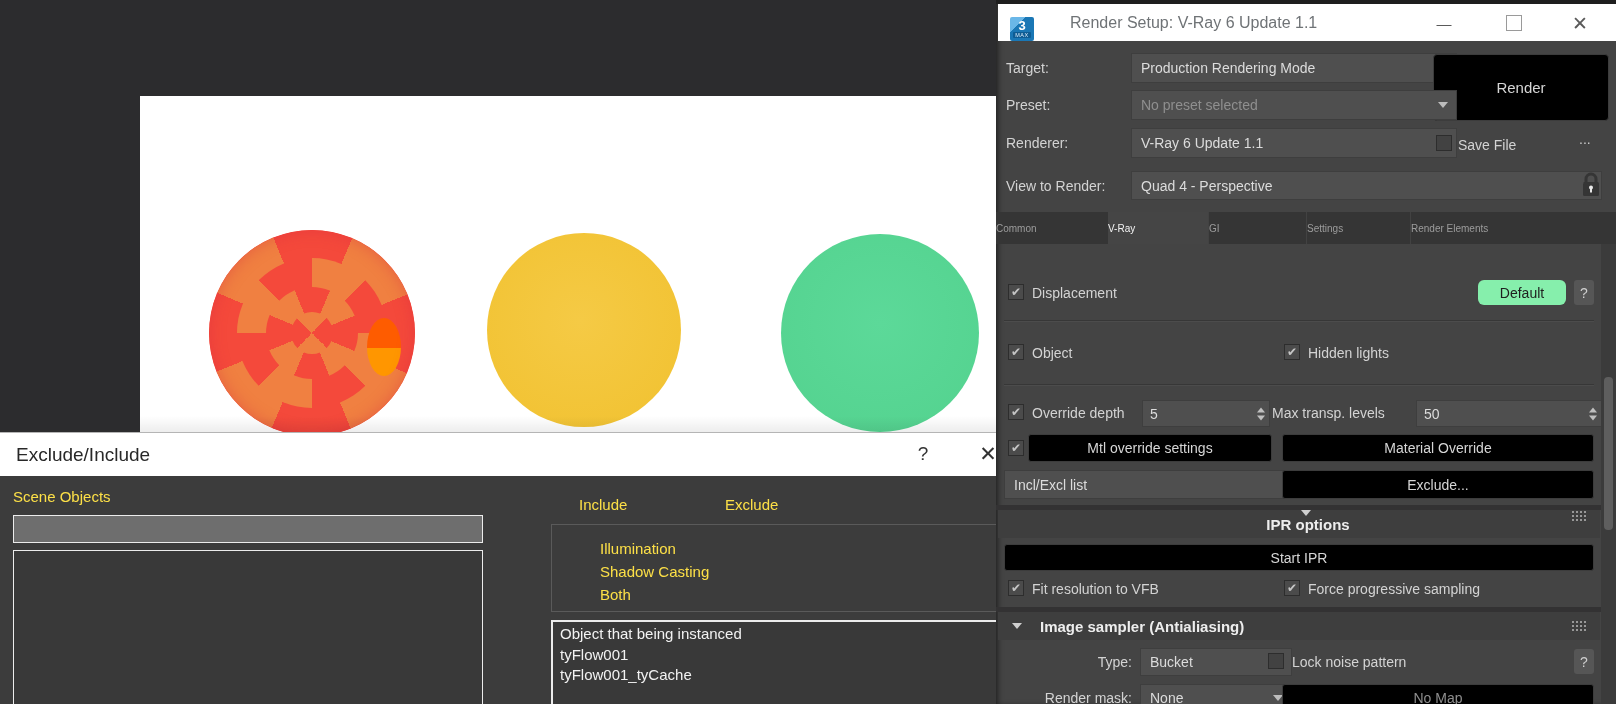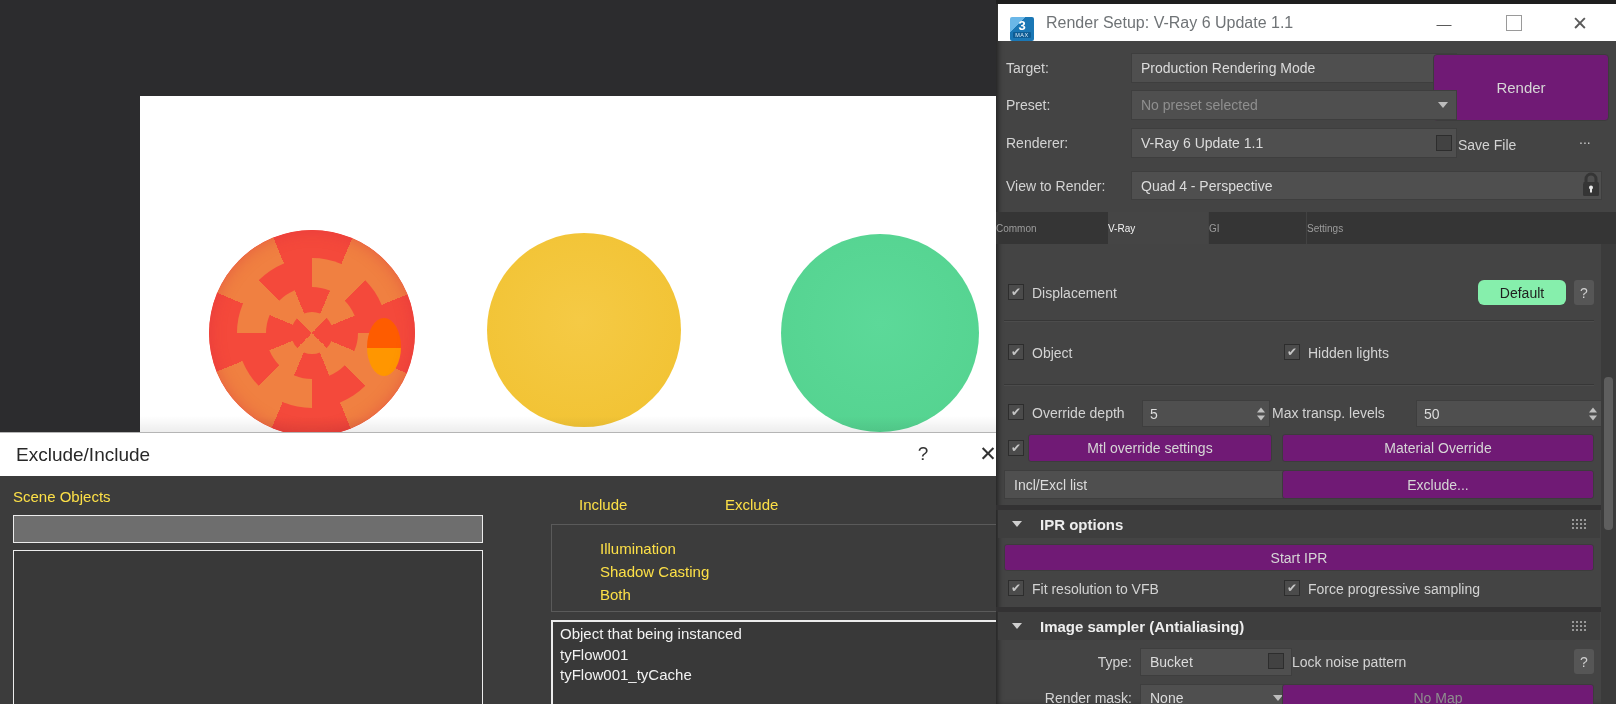--- a/index.html
+++ b/index.html
@@ -25,21 +25,21 @@
   .yellow{left:347px;top:137px;width:194px;height:194px;background:radial-gradient(circle at 48% 45%,#f5ca45,#f1c12f);}
   .green{left:641px;top:138px;width:198px;height:198px;background:radial-gradient(circle at 50% 45%,#5cd999,#53d28e);}
 
   
   .lbl{color:#d3d3d3;font-size:14px;line-height:18px;white-space:nowrap;}
   .dd{background:#4f4f4f;color:#dcdcdc;font-size:14px;display:flex;align-items:center;
     padding:0 24px 0 10px;box-shadow:inset 0 0 0 1px #3e3e3e;white-space:nowrap;overflow:hidden;}
   .dd .tri{position:absolute;right:9px;top:50%;margin-top:-3px;}
   .dd.dim{color:#8f8f8f;}
   .tri{width:0;height:0;border-left:5px solid transparent;border-right:5px solid transparent;border-top:6px solid #bcbcbc;}
-  .btn{background:#701a75;border:1px solid #3c3c3c;border-radius:3px;color:#d6d6d6;font-size:14px;
+  .btn{background:#000000;border:1px solid #3c3c3c;border-radius:3px;color:#d6d6d6;font-size:14px;
     display:flex;align-items:center;justify-content:center;white-space:nowrap;box-sizing:border-box;}
   .btn.dim{color:#8e8e8e;}
   .cb{width:16px;height:16px;background:#424242;border:1px solid #2d2d2d;display:flex;
     align-items:center;justify-content:center;box-sizing:border-box;}
   .cb .check{display:none;color:#c6c6c6;font-size:12px;font-style:normal;line-height:1;}
   .cb.checked{background:#4b4b4b;}
   .cb.checked .check{display:block;}
   .spinner{background:#4f4f4f;box-shadow:inset 0 0 0 1px #3e3e3e;color:#dcdcdc;font-size:14px;
     display:flex;align-items:center;padding-left:8px;}
   .sp-arrows{position:absolute;right:5px;top:50%;transform:translateY(-50%);display:flex;flex-direction:column;gap:3px;}
@@ -55,21 +55,21 @@
   .divider{height:1px;background:#373737;border-bottom:1px solid #4c4c4c;}
   .radio{border-radius:50%;background:radial-gradient(circle at 42% 36%,#707070,#575757);
     box-shadow:inset 0 0 0 1px #4a4a4a;position:relative;}
   .radio.on::after{content:'';position:absolute;inset:5px;border-radius:50%;background:#f7f7f7;}
 
   
   #rsw{left:996px;top:0;width:620px;height:704px;background:#444444;
     box-shadow:inset 4px 0 6px -3px rgba(0,0,0,.65);}
   #rsw-topstrip{left:0;top:0;width:620px;height:4px;background:#1e1e1e;}
   #rsw-title{left:2px;top:4px;right:0;height:37px;background:#ffffff;display:flex;align-items:center;}
-  #rsw-title .ttl{color:#6f7376;font-size:16px;margin-left:24px;white-space:nowrap;}
+  #rsw-title .ttl{color:#6f7376;font-size:16px;margin-left:48px;white-space:nowrap;}
   .maxicon{width:24px;height:24px;position:relative;background:linear-gradient(135deg,#6ab7e8 0 32%,#1a77b5 32%);
     border-radius:2px;display:flex;flex-direction:column;align-items:center;justify-content:center;}
   .maxicon .n3{color:#fff;font-weight:bold;font-size:13px;line-height:13px;}
   .maxicon .nmax{color:#dceefb;font-size:5.5px;line-height:6px;letter-spacing:.5px;background:#0e5c94;padding:0 2px;border-radius:1px;}
   .wbtn{display:flex;align-items:center;justify-content:center;color:#5a5a5a;}
   .wmax{width:14px;height:14px;border:1px solid #9a9a9a;}
   .tabbar{left:0;top:212px;width:620px;height:32px;background:#353535;display:flex;}
   .tab{display:flex;align-items:center;justify-content:flex-start;color:#9c9c9c;font-size:10px;box-sizing:border-box;}
   .tab.active{background:#454545;color:#f2f2f2;}
   .sbtrack{left:605px;top:244px;width:15px;height:460px;background:#3b3b3b;}
@@ -170,20 +170,23 @@
         </div>
       <div class="tab active" style="width:100px;">
           <span>V-Ray</span>
         </div>
       <div class="tab" style="width:98px;border-left:1px solid #424242;">
           <span>GI</span>
         </div>
       <div class="tab" style="width:104px;border-left:1px solid #424242;">
           <span>Settings</span>
         </div>
+      <div class="tab" style="flex:1;border-left:1px solid #424242;">
+          <span>Render Elements</span>
+        </div>
     </div>
 
     <span class="abs cb checked" style="left:12px;top:284px;">
         <i class="check">✔</i>
       </span>
     <span class="abs lbl" style="left:36px;top:284px;">Displacement</span>
     <div class="abs btn" style="left: 482px; top: 280px; width: 88px; height: 25px; color: rgb(31, 31, 31); border: none; border-radius: 6px; background: #86efac;">
       <span>Default</span>
       </div>
     <div class="abs qbtn" style="left:578px;top:280px;width:20px;height:25px;">
@@ -236,21 +239,21 @@
     <div class="abs dd" style="left:8px;top:470px;width:268px;height:29px;">
       <span>Incl/Excl list</span>
       <i class="tri"></i>
     </div>
     <div class="abs btn" style="left:286px;top:470px;width:312px;height:29px;">
       <span>Exclude...</span>
       </div>
 
     <div class="abs" style="left:0;top:505px;width:605px;height:5px;background:#333233;"></div>
 
-    <div class="abs rhead" style="left:2px;top:510px;width:602px;height:28px;">
+    <div class="abs rhead" style="left:2px;top:510px;width:602px;height:28px;flex-direction:column;">
       <i class="exp"></i>
       <span class="txt">IPR options</span>
       <i class="grip"></i>
     </div>
     <div class="abs btn" style="left:8px;top:544px;width:590px;height:27px;">
       <span>Start IPR</span>
       </div>
     <span class="abs cb checked" style="left:12px;top:580px;">
         <i class="check">✔</i>
       </span>

